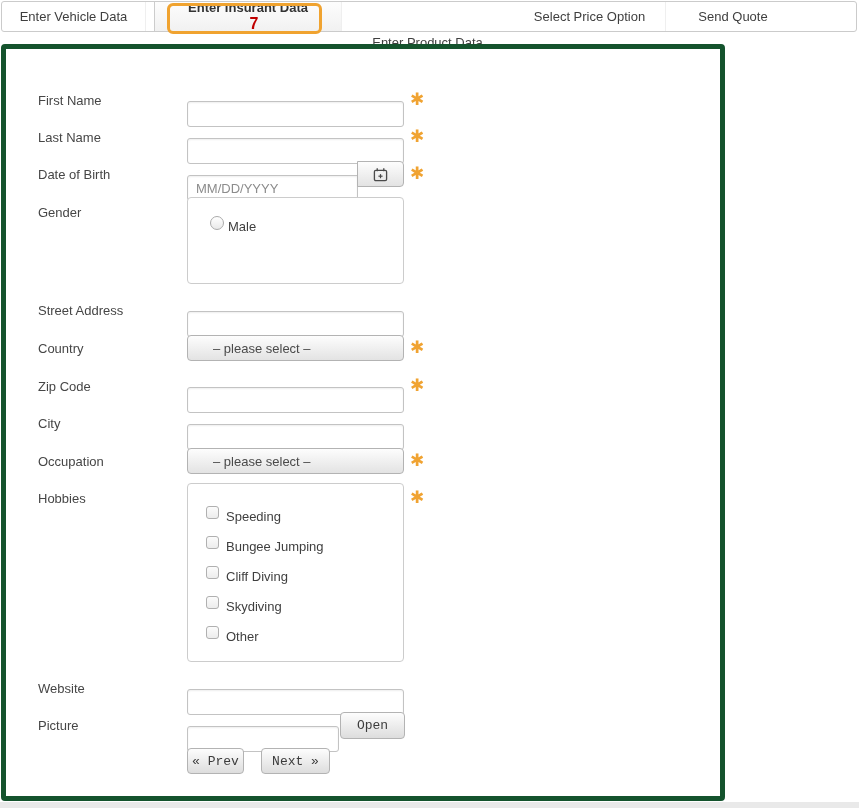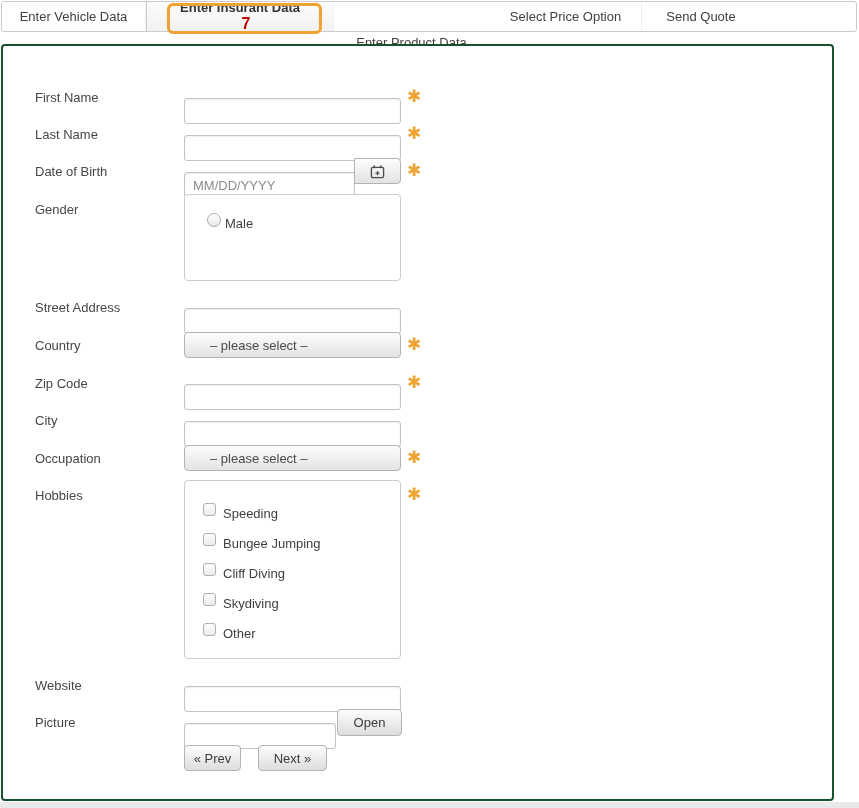--- a/index.html
+++ b/index.html
@@ -9,21 +9,21 @@
     font-family:"Liberation Sans", sans-serif;
     background:#ffffff;
     overflow:hidden;
     color:#444;
   }
 
   
   .tabbar {
     position:absolute; left:1px; top:1px; width:856px; height:31px;
     border:1px solid #cbcbcb; border-radius:3px;
-    background:#fff; display:flex; align-items:stretch;
+    background:#fff; display:flex; align-items:stretch;gap:8px;
   }
   .tab {
     display:flex; align-items:center; justify-content:center;
     font-size:13px; color:#3f3f3f; white-space:nowrap;
     border-right:1px solid #efefef; cursor:pointer;
   }
   .tab:nth-child(1){ width:144px; }
   .tab:nth-child(2){ width:188px;flex-direction:column; }
   .tab:nth-child(3){ width:156px;margin-top:40px; }
   .tab:nth-child(4){ width:152px; }
@@ -38,22 +38,22 @@
     color:#C00000; font-weight:bold; font-size:16px; margin-left:12px;
   }
   .annotation-box {
     position:absolute; left:167px; top:3px; width:155px; height:31px;
     border:3px solid #F0A330; border-radius:6px;
     pointer-events:none; z-index:6; background:transparent;
   }
 
   
   .panel {
-    position:absolute; left:1px; top:44px; width:833px; height:757px;
-    border:2px solid #14532d; border-radius:4px; background:#fff;
+    position:absolute; left:1px; top:44px; width:724px; height:757px;
+    border:5px solid #14532d; border-radius:4px; background:#fff;
   }
   .bottom-strip {
     position:absolute; left:0; top:802px; width:859px; height:6px;
     background:#e9e9e9;
   }
 
   .row { position:absolute; left:0; width:100%; height:28px; }
   .row label {
     position:absolute; left:32px; top:6px; font-size:13px; color:#464646;
   }
@@ -111,21 +111,21 @@
   .opt-label {
     position:absolute; left:40px; top:3px; font-size:13px; color:#3f3f3f;
   }
   .hobbies-box .opt-label { left:38px; }
 
   
   .picture-input { width:152px; }
   .btn {
     border:1px solid #b3b3b3; border-radius:4px;
     background:linear-gradient(#fdfdfd,#dddddd);
-    font-family:Liberation Sans, sans-serif;
+    font-family:Liberation Mono, monospace;
     font-size:13px; color:#3c3c3c; cursor:pointer;
   }
   .open-btn { position:absolute; left:334px; top:0; width:65px; height:27px; }
   .prev-btn { position:absolute; left:181px; top:0; width:57px; height:26px; }
   .next-btn { position:absolute; left:255px; top:0; width:69px; height:26px; }
 </style>
 </head>
 <body>
 
 <div class="tabbar">

